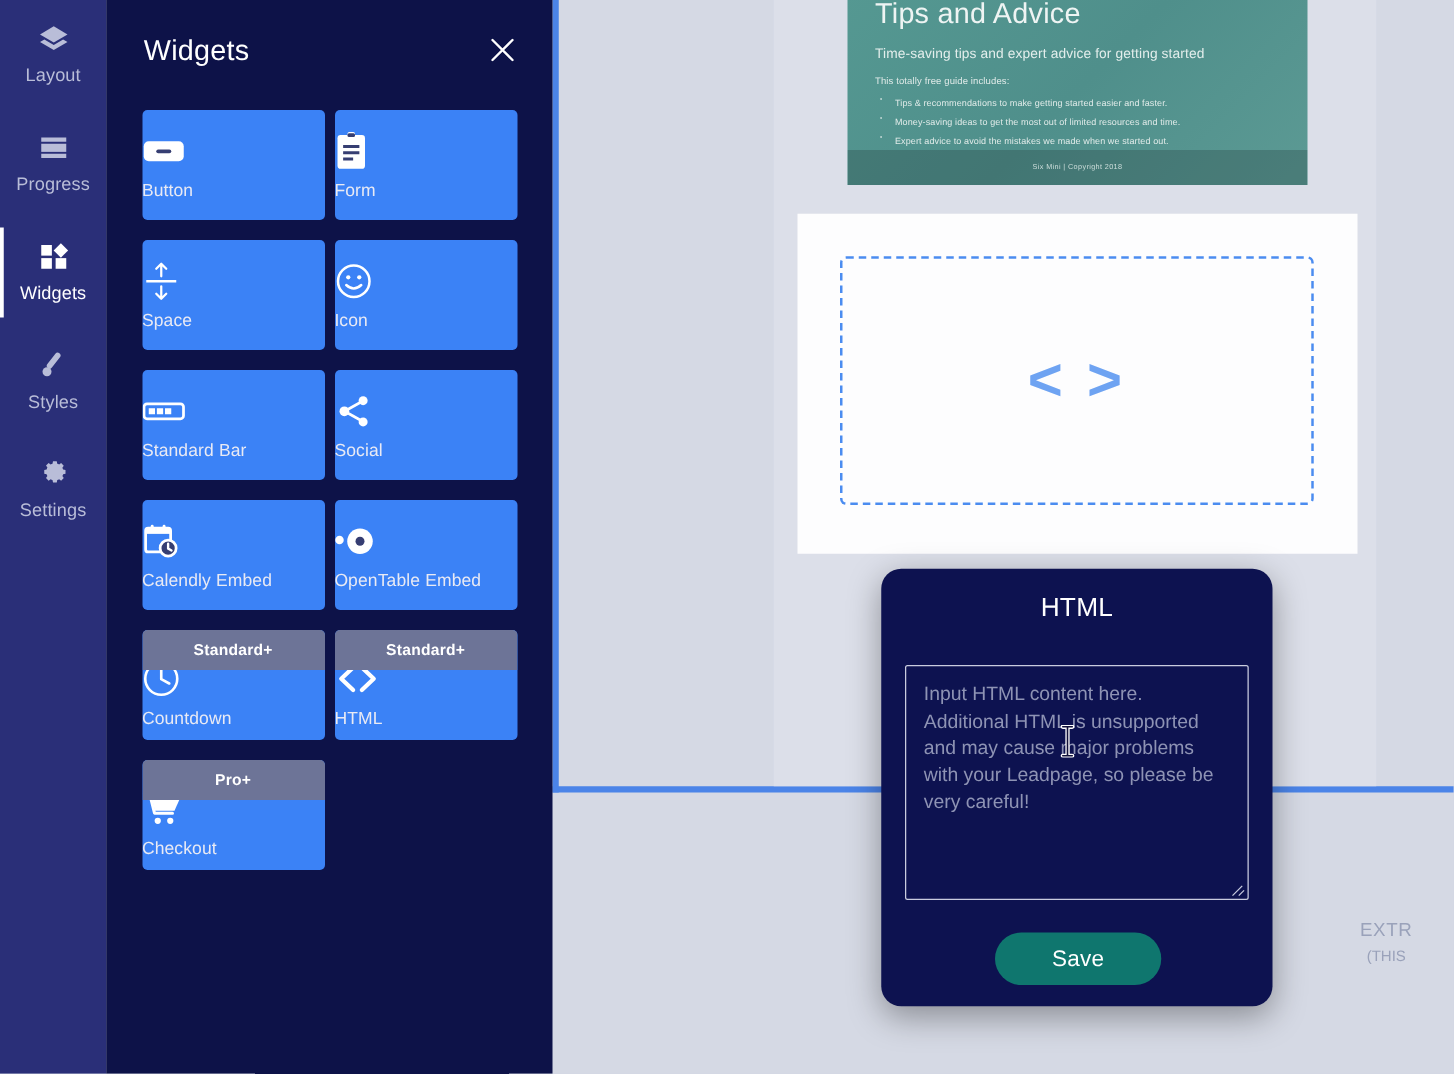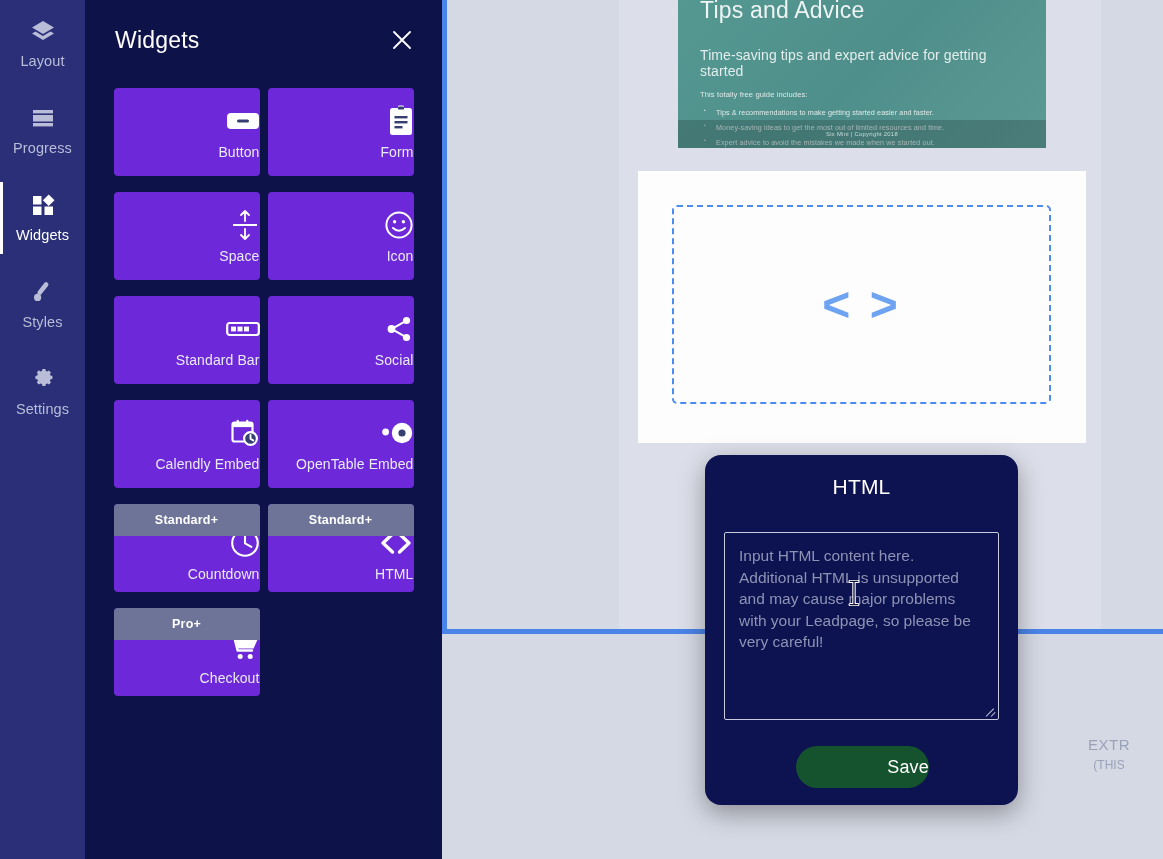--- a/index.html
+++ b/index.html
@@ -37,21 +37,21 @@
     width: 368px; height: 208px;
     background: linear-gradient(135deg,#569a93 0%,#4f8f8b 55%,#5c9a94 100%);
     overflow: hidden;
   }
   .promo-inner { padding: 58px 22px 0 22px; }
   .promo-title {
     font-size: 23px; color: #eef4f3; font-weight: 400;
     letter-spacing: .2px; line-height: 1.1;
   }
   .promo-sub {
-    margin-top: 24px; font-size: 14px; color: #e3eeec;
+    margin-top: 14px; font-size: 11px; color: #e3eeec;
     letter-spacing: .1px;
   }
   .promo-lead {
     margin-top: 11px; font-size: 7.6px; color: #dfeae8; letter-spacing:.1px;
   }
   .promo-list { margin-top: 9px; list-style: none; }
   .promo-list li {
     font-size: 7.2px; color: #e0ebe9; margin-bottom: 6px;
     padding-left: 16px; position: relative; letter-spacing: .1px;
   }
@@ -132,22 +132,22 @@
   }
   .panel-close svg { display: block; }
 
   .grid {
     padding: 8px 0 0 0;
     display: grid; grid-template-columns: 146px 146px;
     gap: 16px 8px; justify-content: center;
   }
   .tile {
     position: relative; width: 146px; height: 88px; border-radius: 4px;
-    background: #6d28d9; cursor: pointer; overflow: hidden;
-    display: flex; flex-direction: column; align-items: flex-end;
+    background: #3b82f6; cursor: pointer; overflow: hidden;
+    display: flex; flex-direction: column; align-items: flex-start;
     justify-content: center;
   }
   .tile .tile-icon {
     height: 34px; display: flex; align-items: center; justify-content: center;
     color: #fff;
   }
   .tile .tile-icon svg { display: block; }
   .tile .tile-label {
     margin-top: 6px; font-size: 14px; color: #e9eaf4; letter-spacing: .1px;
   }
@@ -186,24 +186,23 @@
   }
   .resize-grip:before, .resize-grip:after {
     content: ""; position: absolute; background: #c9ccdf; height: 1px;
     transform: rotate(-45deg); transform-origin: left;
   }
   .resize-grip:before { width: 11px; left: 0px; top: 9px; }
   .resize-grip:after  { width: 6px;  left: 5px; top: 9px; }
   .save-btn {
     position: absolute; left: 91px; top: 291px;
     width: 133px; height: 42px; border-radius: 21px;
-    background: #14532d; border: none; cursor: pointer;
+    background: #0f766e; border: none; cursor: pointer;
     color: #ffffff; font-size: 18px; letter-spacing: .2px;
     font-family: "Liberation Sans", sans-serif;
-    text-align: right;
   }
 
   
   .ibeam {
     position: absolute; left: 848px; top: 580px; width: 12px; height: 26px;
     z-index: 60; pointer-events: none;
   }
 </style>
 </head>
 <body>

